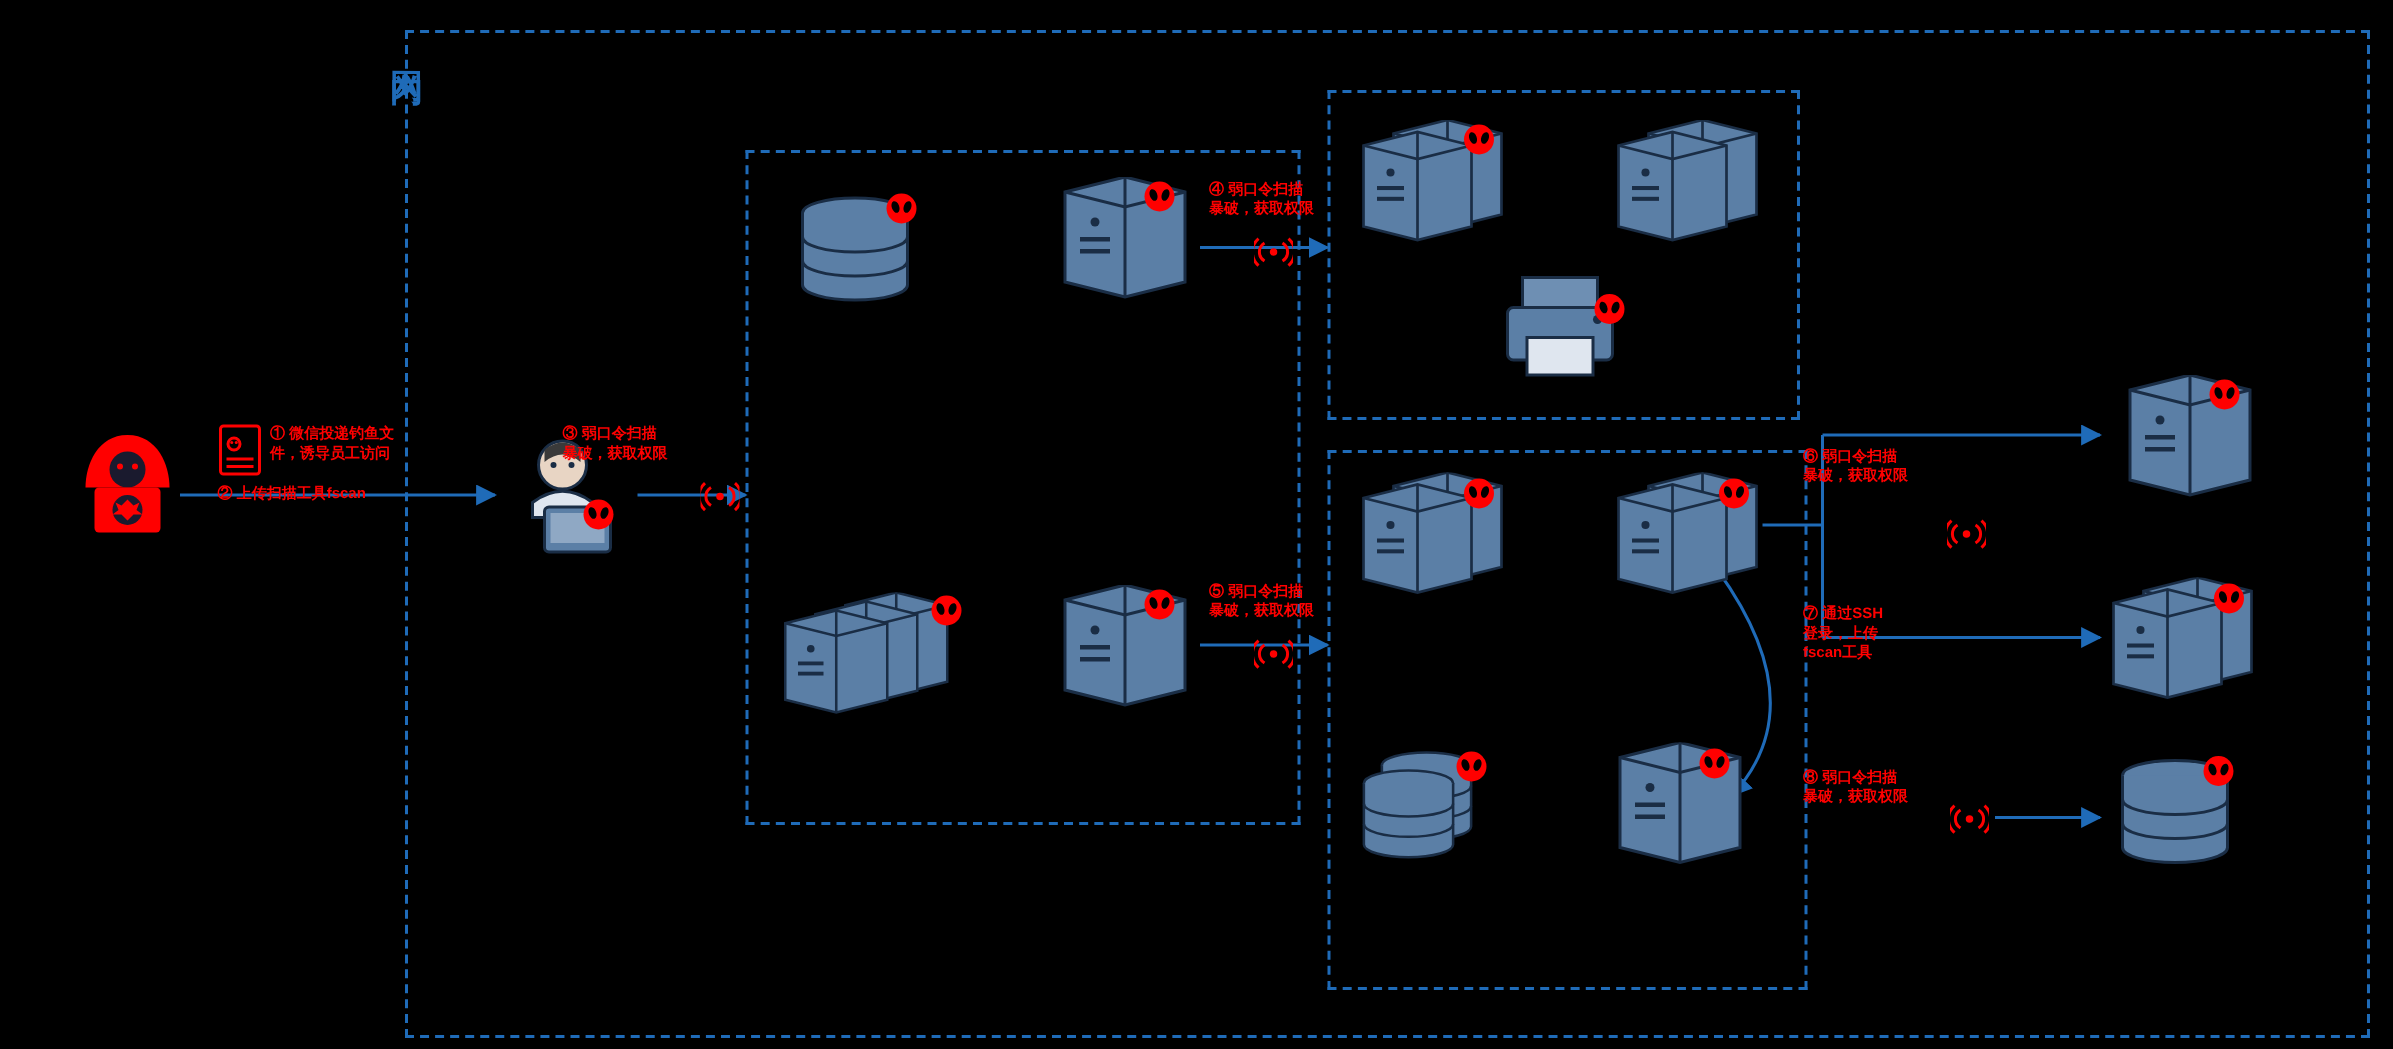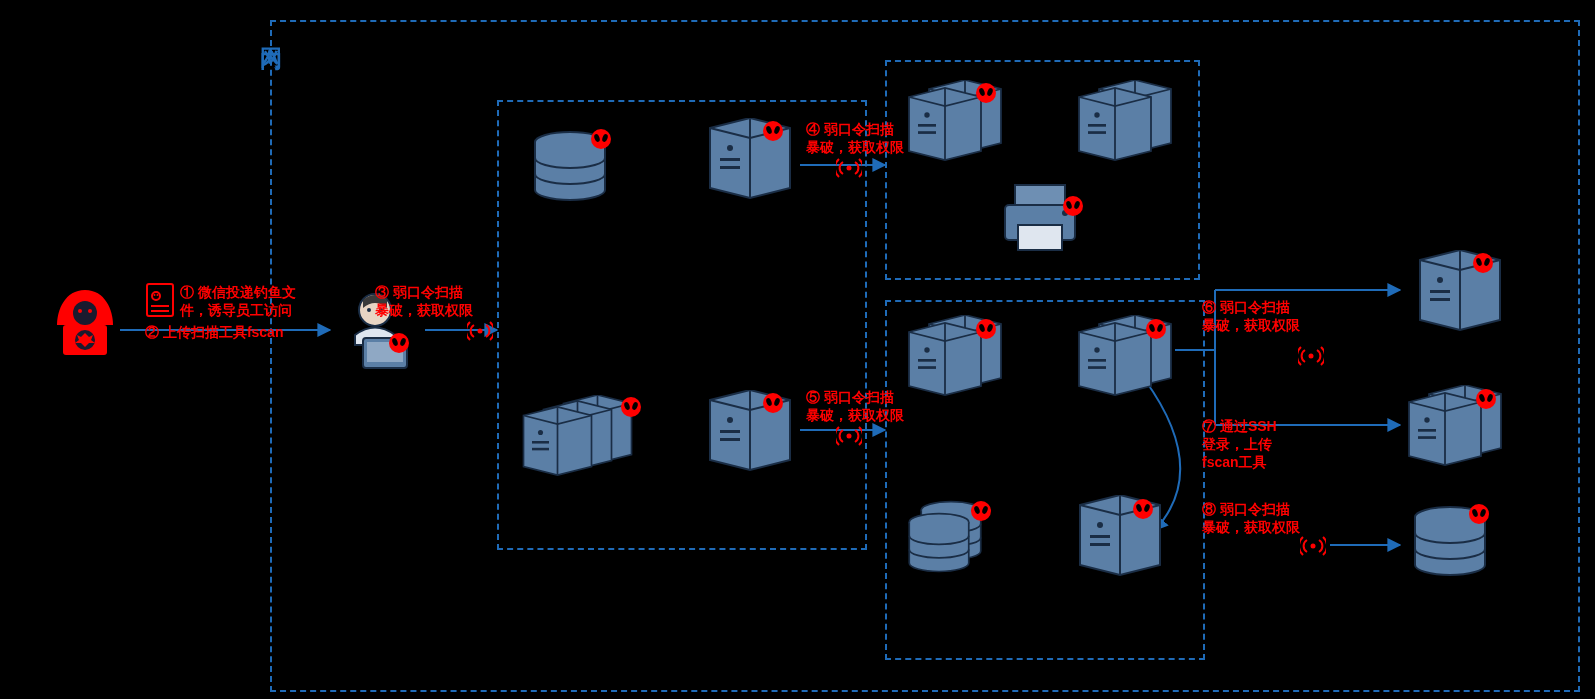--- a/index.html
+++ b/index.html
@@ -1,18 +1,18 @@
 <!DOCTYPE html>
 <html><head>
 <meta charset="utf-8">
 <style>
   html,body{margin:0;padding:0;width:1595px;height:699px;background:#000;font-family:"Microsoft YaHei",Arial,sans-serif;overflow:hidden}
   .stage{position:relative;width:1595px;height:699px}
   .box{position:absolute;border:2px dashed #1f6bb8;box-sizing:border-box}
-  .label{position:absolute;color:#ff0000;font-size:14px;font-weight:700;line-height:1.3;white-space:pre}
+  .label{position:absolute;color:#ff0000;font-size:10px;font-weight:700;line-height:1.3;white-space:pre}
   .zone-label{position:absolute;color:#1f6bb8;font-size:22px;font-weight:700;writing-mode:vertical-rl;text-orientation:upright}
   .node{position:absolute}
   .alien{position:absolute;width:22px;height:22px}
   .signal{position:absolute;width:26px;height:22px}
   svg{display:block}
 </style>
 </head>
 <body>
 <div class="stage">
 
@@ -316,25 +316,25 @@
     </div>
 
 <div class="label" style="left:1202px;top:298px">⑥ 弱口令扫描
 暴破，获取权限</div>
 <div class="signal" style="left:1298px;top:345px">
       <svg width="26" height="22">
         <use href="#sym-signal"></use>
       </svg>
     </div>
 
-<div class="label" style="left:1202px;top:417px">⑦ 通过SSH
+<div class="label" style="left:1202px;top:403px">⑦ 通过SSH
 登录，上传
 fscan工具</div>
 
-<div class="label" style="left:1202px;top:500px">⑧ 弱口令扫描
+<div class="label" style="left:1202px;top:512px">⑧ 弱口令扫描
 暴破，获取权限</div>
 <div class="signal" style="left:1300px;top:535px">
       <svg width="26" height="22">
         <use href="#sym-signal"></use>
       </svg>
     </div>
 
 </div>
 
 </body></html>

